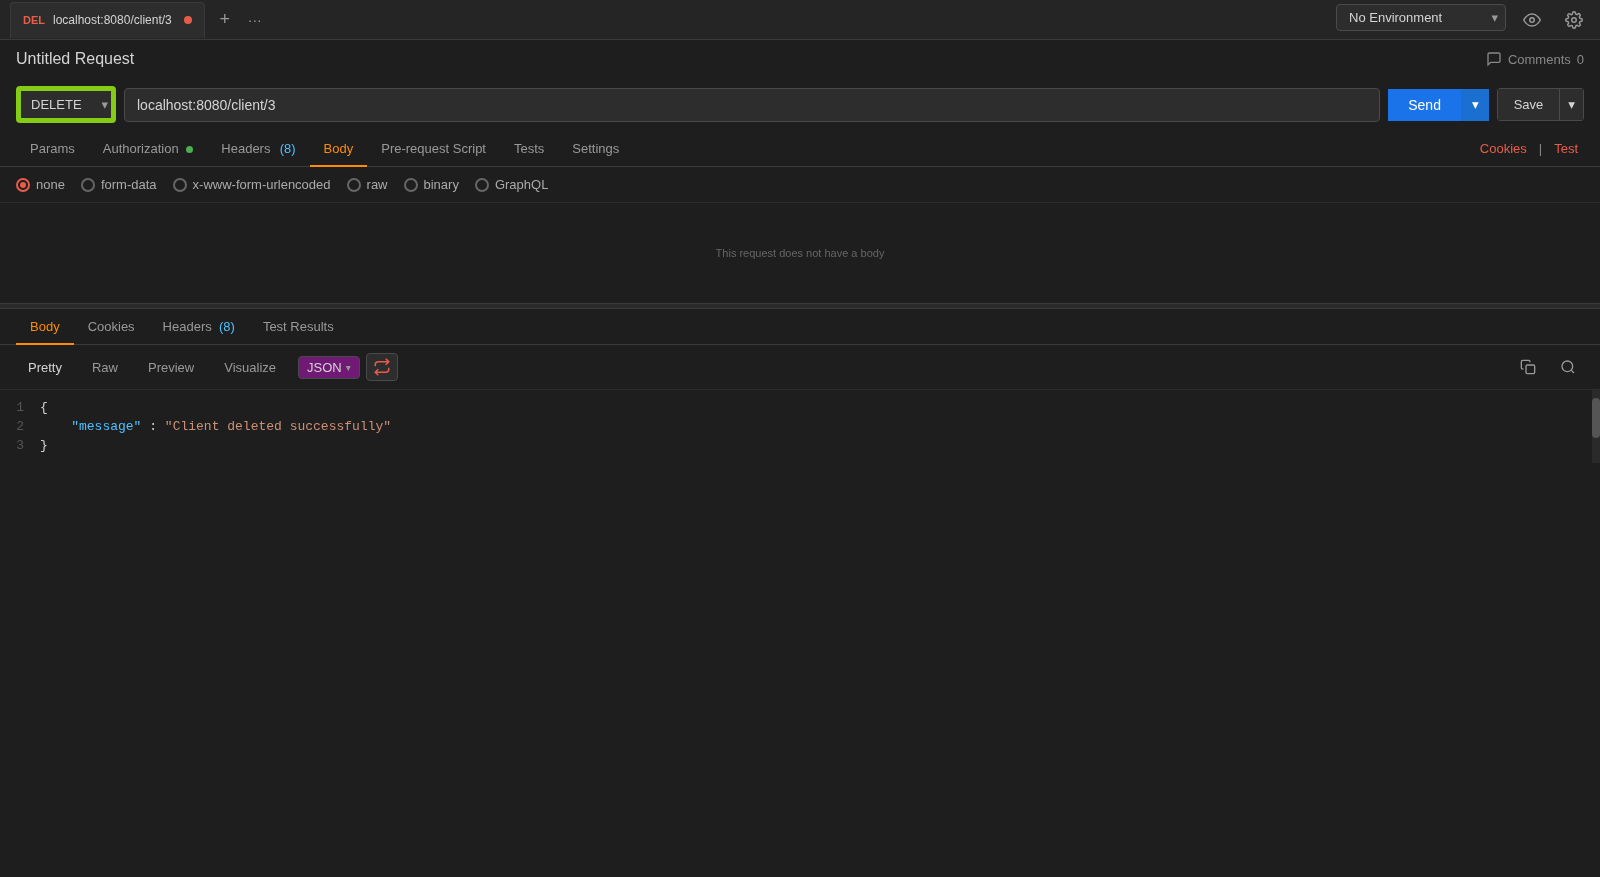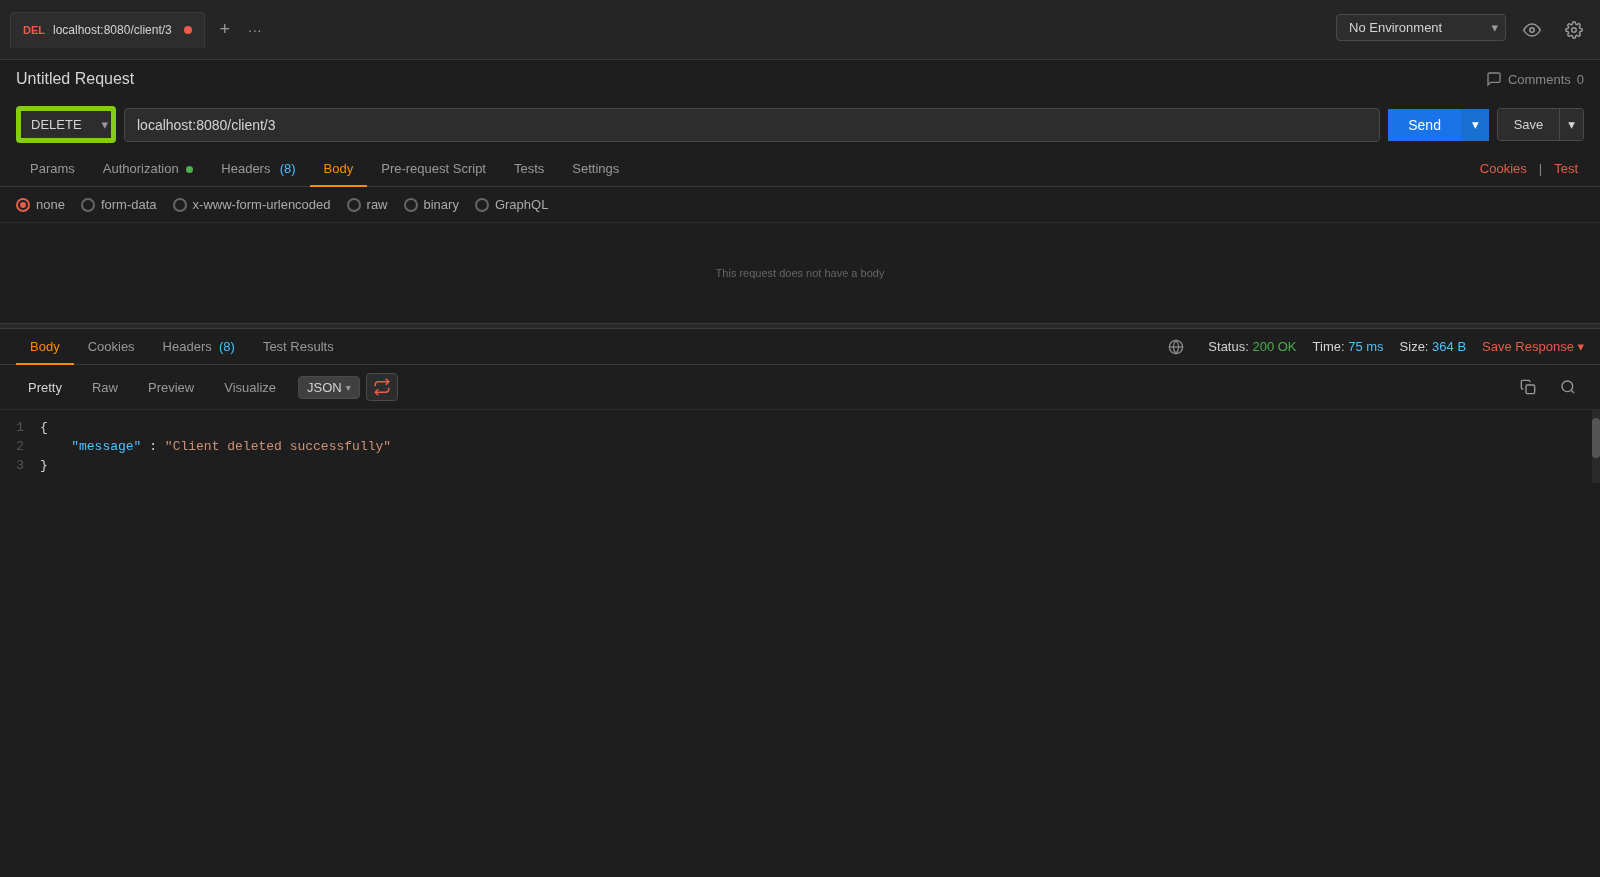--- a/index.html
+++ b/index.html
@@ -9,21 +9,21 @@
       font-family: -apple-system, BlinkMacSystemFont, 'Segoe UI', sans-serif;
       font-size: 13px;
       width: 1600px;
       height: 877px;
       overflow: hidden;
     }
 
     
     .top-bar {
       background: #252525;
-      height: 60px;
+      height: 40px;
       display: flex;
       align-items: center;
       padding: 0 10px;
       border-bottom: 1px solid #3a3a3a;
     }
     .tab-item {
       display: flex;
       align-items: center;
       background: #2d2d2d;
       border: 1px solid #3a3a3a;
@@ -388,21 +388,21 @@
       font-size: 13px;
       border-radius: 3px;
     }
     .view-tab.active {
       color: #d4d4d4;
       font-weight: 500;
     }
     .format-select-wrapper {
       display: flex;
       align-items: center;
-      background: #404040;
+      background: #701a75;
       border: 1px solid #4a4a4a;
       border-radius: 4px;
       padding: 3px 8px;
       gap: 4px;
       cursor: pointer;
       margin-left: 4px;
     }
     .format-label { color: #d4d4d4; font-size: 13px; }
     .format-chevron { color: #999; font-size: 10px; }
     .wrap-btn {
@@ -600,33 +600,20 @@
     <span>Cookies</span>
   </div>
   <div class="resp-tab">
     <span>Headers</span>
     <span style="color:#4fc1ff;">&nbsp;(8)</span>
   </div>
   <div class="resp-tab">
     <span>Test Results</span>
   </div>
 
-  <div class="resp-status-bar">
-    <div class="icon-btn">
-      <svg width="16" height="16" viewBox="0 0 24 24" fill="none" stroke="#888" stroke-width="2">
-        <circle cx="12" cy="12" r="10"></circle>
-        <line x1="2" y1="12" x2="22" y2="12"></line>
-        <path d="M12 2a15.3 15.3 0 0 1 4 10 15.3 15.3 0 0 1-4 10 15.3 15.3 0 0 1-4-10 15.3 15.3 0 0 1 4-10z"></path>
-      </svg>
-    </div>
-    <span>Status: <span style="color:#4caf50;font-weight:500;">200 OK</span></span>
-    <span>Time: <span style="color:#4fc1ff;">75 ms</span></span>
-    <span>Size: <span style="color:#4fc1ff;">364 B</span></span>
-    <span class="save-resp-btn">Save Response ▾</span>
-  </div>
 </div>
 
 <div class="resp-viewer-bar">
   <div class="view-tab active">
     <span>Pretty</span>
   </div>
   <div class="view-tab">
     <span>Raw</span>
   </div>
   <div class="view-tab">

